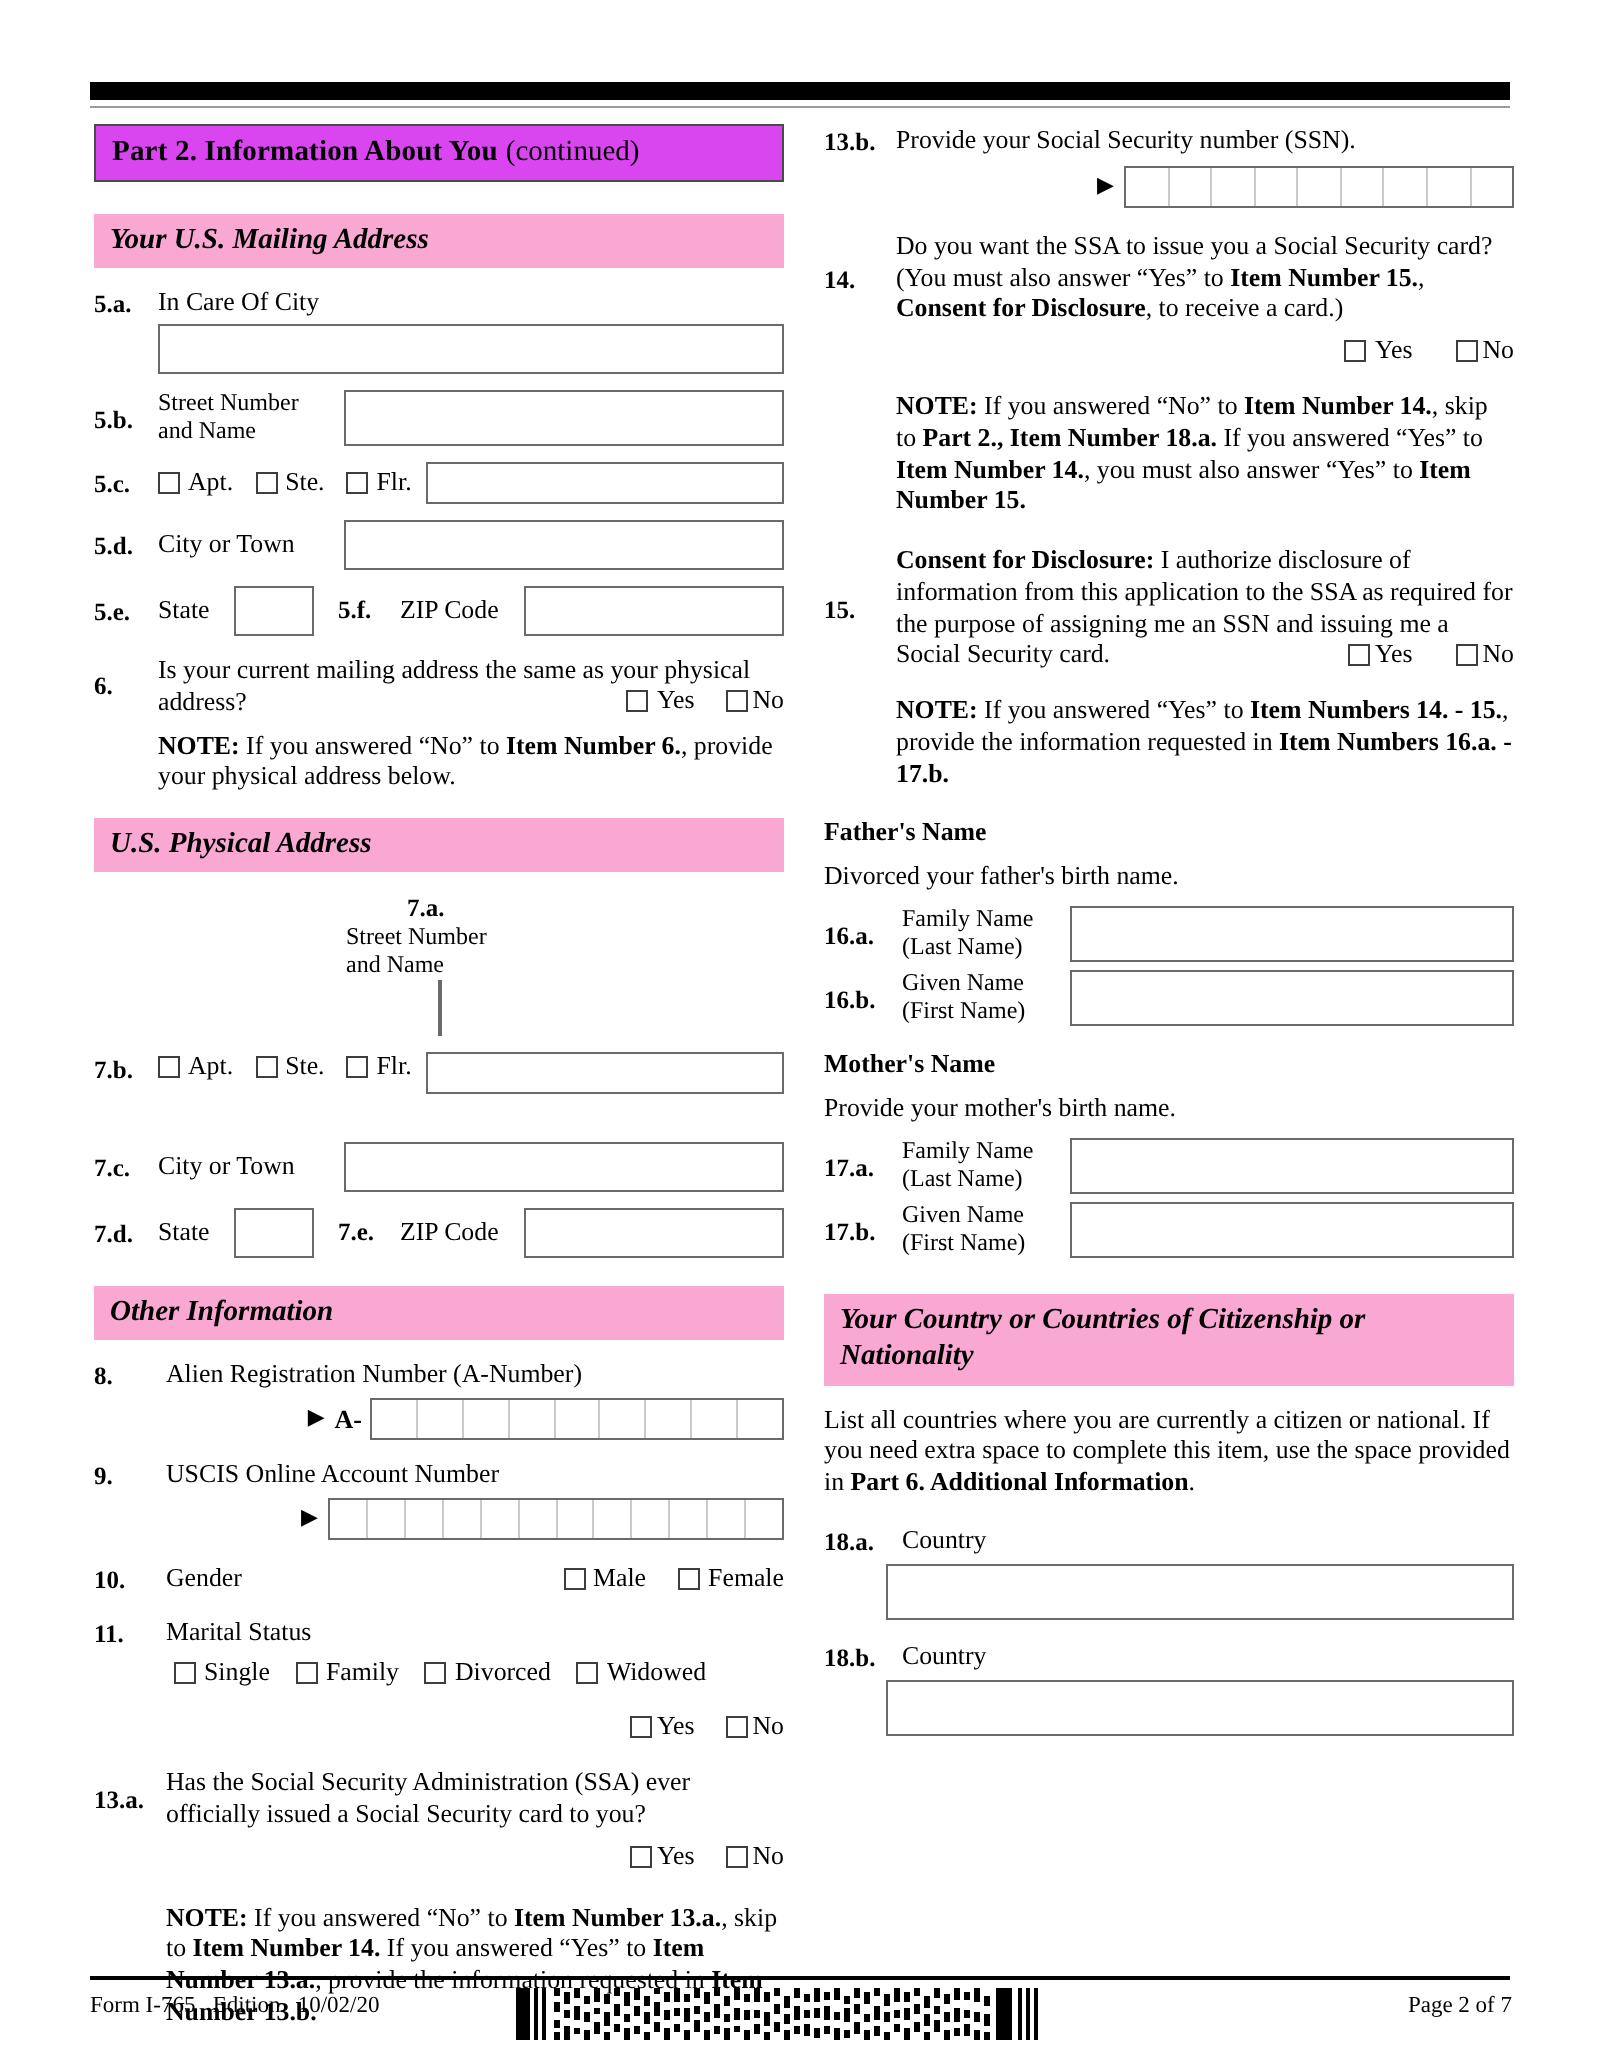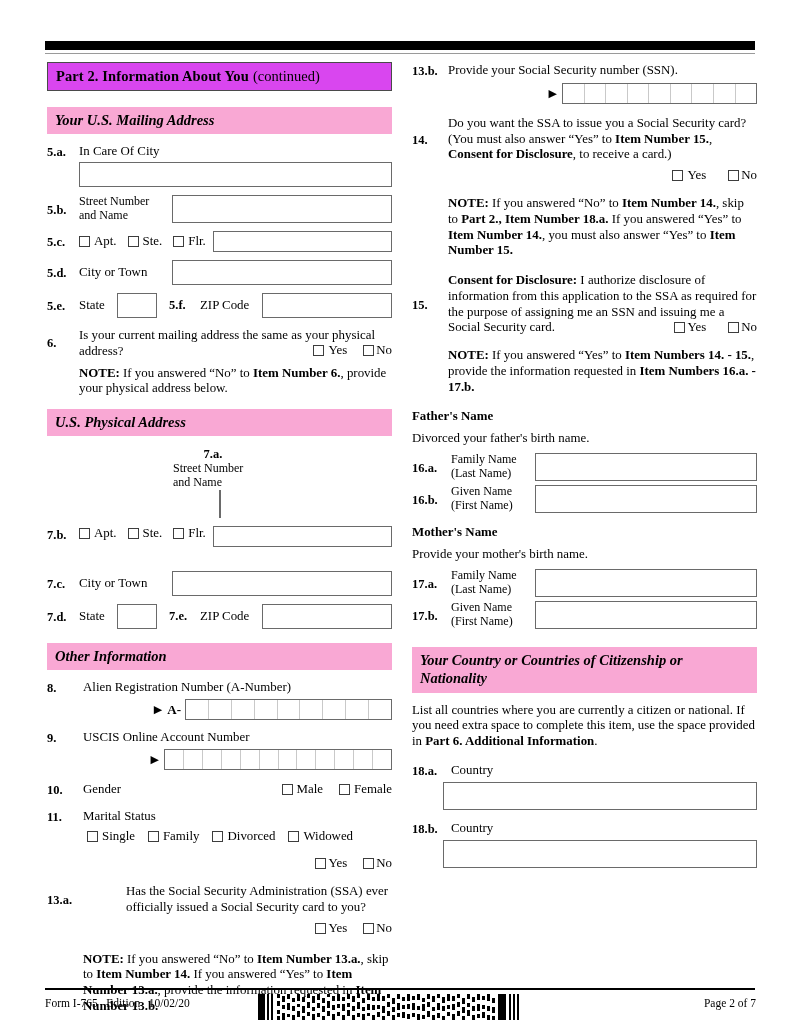--- a/index.html
+++ b/index.html
@@ -324,21 +324,21 @@
       <span class="cbwrap tight">
         <span class="cb"></span>
         <span>Yes</span>
       </span>
       <span class="cbwrap tight">
         <span class="cb"></span>
         <span>No</span>
       </span>
     </div>
 
-    <div class="row" style="margin-bottom:5px;gap:43px;">
+    <div class="row" style="margin-bottom:5px;">
       <div class="num w36">13.a.</div>
       <div class="lbl" style="flex:1;">Has the Social Security Administration (SSA) ever officially issued a Social Security card to you?</div>
     </div>
     <div style="display:flex;justify-content:flex-end;gap:16px;margin-bottom:16px;">
       <span class="cbwrap tight">
         <span class="cb"></span>
         <span>Yes</span>
       </span>
       <span class="cbwrap tight">
         <span class="cb"></span>

